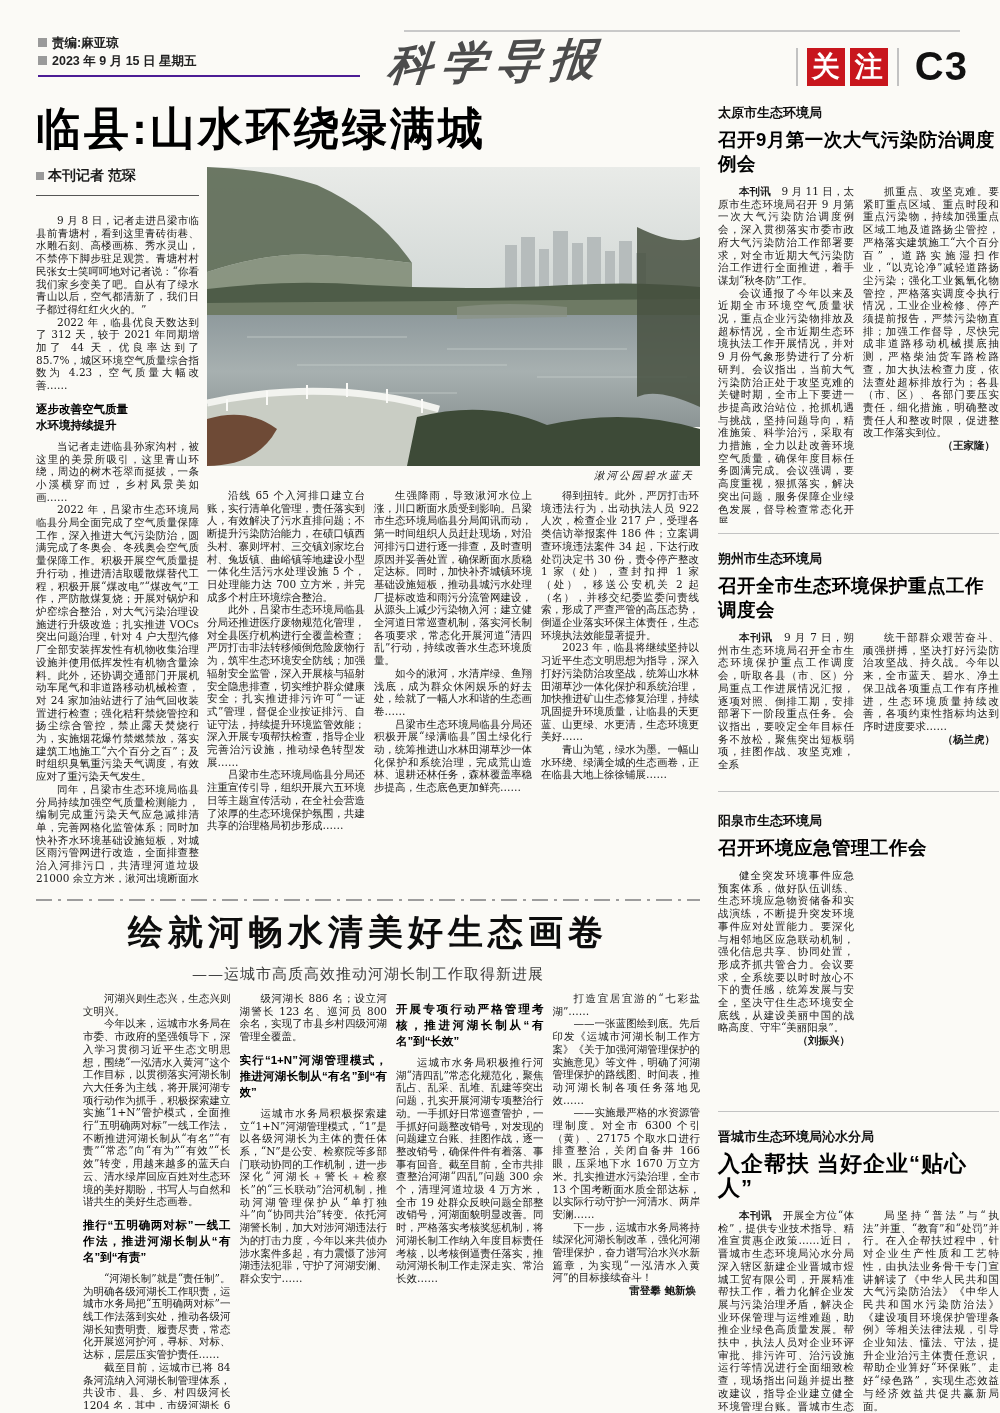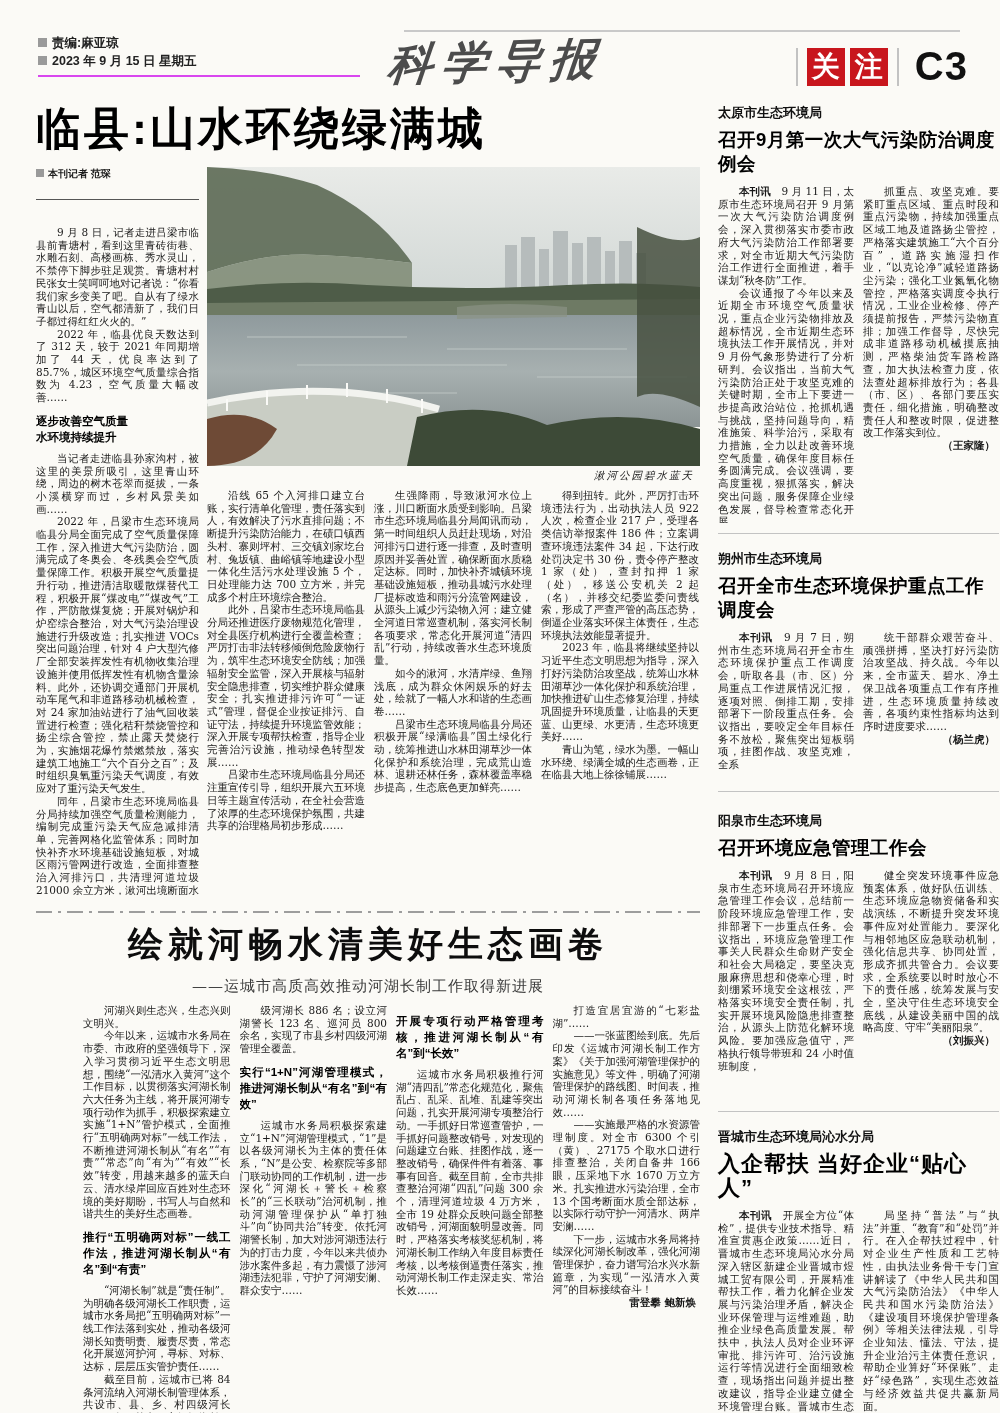--- a/index.html
+++ b/index.html
@@ -6,39 +6,39 @@
   html,body { width:1000px; }
   body {
     width:1000px; height:1413px; background:#fbfaf6; color:#1c1c1c;
     font-family:"DejaVu Serif","Liberation Serif",serif; overflow:hidden;
   }
   .page { width:1000px; height:1413px; padding:26px 10px 0 36px; position:relative; }
 
   
   .hdr { position:relative; height:68px; }
   .hdr-topline { position:absolute; left:368px; right:30px; top:4px; height:2px; background:#c9c9c9; }
-  .hdr-left { position:absolute; left:2px; top:8px; font-family:"Liberation Sans",sans-serif; font-size:12.5px; font-weight:bold; color:#222; line-height:18px; padding-bottom:5px; border-bottom:2px solid #d946ef; width:322px; }
+  .hdr-left { position:absolute; left:2px; top:8px; font-family:"Liberation Sans",sans-serif; font-size:12.5px; font-weight:bold; color:#222; line-height:18px; padding-bottom:5px; border-bottom:2px solid #4c1d95; width:322px; }
   .sq { display:inline-block; width:9px; height:9px; background:#9a9a9a; margin-right:5px; }
   .masthead { position:absolute; left:352px; top:6px; font-size:45px; font-weight:bold; font-style:italic; letter-spacing:9px; color:#4c4c4c; transform:skewX(-7deg) rotate(-1.5deg); font-family:"DejaVu Serif",serif; }
   .hdr-right { position:absolute; right:22px; top:18px; display:flex; align-items:center; }
   .badge-wrap { display:flex; align-items:center; border-left:2px solid #c2c2c2; border-right:2px solid #c2c2c2; padding:0 9px; gap:5px; }
   .badge { width:38px; height:38px; background:#c8161d; color:#fff; font-family:"Liberation Sans",sans-serif; font-weight:bold; font-size:28px; display:flex; align-items:center; justify-content:center; }
   .pageno { font-family:"Liberation Sans",sans-serif; font-size:40px; font-weight:bold; color:#111; margin-left:16px; letter-spacing:1px; }
 
   
   .content { display:flex; margin-top:6px; }
   .left-zone { width:664px; }
   .vrule { width:1px; background:#b8b8b8; margin:0 10px 0 8px; }
   .right-zone { width:281px; }
 
   
   .main-headline { font-family:"Liberation Sans","DejaVu Sans",sans-serif; font-weight:900; font-size:45px; letter-spacing:3px; color:#000; line-height:58px; }
   .main-body { display:flex; margin-top:9px; }
   .mcol1-wrap { width:163px; margin-right:8px; }
-  .byline { font-family:"Liberation Sans",sans-serif; font-size:10px; font-weight:bold; border-bottom:1.5px solid #555; padding-bottom:18px; margin-bottom:26px; }
+  .byline { font-family:"Liberation Sans",sans-serif; font-size:14px; font-weight:bold; border-bottom:1.5px solid #555; padding-bottom:10px; margin-bottom:18px; }
   .byline .sq { width:8px; height:8px; margin-right:4px; }
   .photo { width:493px; height:299px; display:block; }
   .caption { font-size:10.5px; font-style:italic; text-align:right; padding:3px 6px 0 0; color:#222; letter-spacing:2px; }
   .undercols { display:flex; gap:9px; margin-top:6px; }
 
   
   .col { font-size:10.5px; line-height:12.7px; text-align:justify; overflow:hidden; color:#191919; }
   .col .para { text-indent:2em; }
   .col .para.h { font-family:"Liberation Sans",sans-serif; font-weight:bold; font-size:11.5px; line-height:16px; text-indent:0; margin:9px 0 7px; white-space:pre-line; color:#000; }
   .col .para.sign { text-align:right; font-weight:bold; text-indent:0; padding-right:4px; }
@@ -234,23 +234,20 @@
             </div>
         </div>
       </div>
       <div class="hr"></div>
 
       <div class="r-art mt16">
         <div class="kicker">阳泉市生态环境局</div>
         <div class="r-headline">召开环境应急管理工作会</div>
         <div class="r-cols">
           <div class="col rcol h232">
-              <div class="para lead"><b>本刊讯</b>　9 月 8 日，阳泉市生态环境局召开环境应急管理工作会议，总结前一阶段环境应急管理工作，安排部署下一步重点任务。会议指出，环境应急管理工作事关人民群众生命财产安全和社会大局稳定，要坚决克服麻痹思想和侥幸心理，时刻绷紧环境安全这根弦，严格落实环境安全责任制，扎实开展环境风险隐患排查整治，从源头上防范化解环境风险。要加强应急值守，严格执行领导带班和 24 小时值班制度，</div>
-            </div>
-          <div class="col rcol h232">
               <div class="para p">健全突发环境事件应急预案体系，做好队伍训练、生态环境应急物资储备和实战演练，不断提升突发环境事件应对处置能力。要深化与相邻地区应急联动机制，强化信息共享、协同处置，形成齐抓共管合力。会议要求，全系统要以时时放心不下的责任感，统筹发展与安全，坚决守住生态环境安全底线，从建设美丽中国的战略高度、守牢“美丽阳泉”。</div>
               <div class="para sign">（刘振兴）</div>
             </div>
         </div>
       </div>
       <div class="hr"></div>
 
       <div class="r-art mt10">
         <div class="kicker">晋城市生态环境局沁水分局</div>
         <div class="r-headline big">入企帮扶  当好企业“贴心人”</div>

